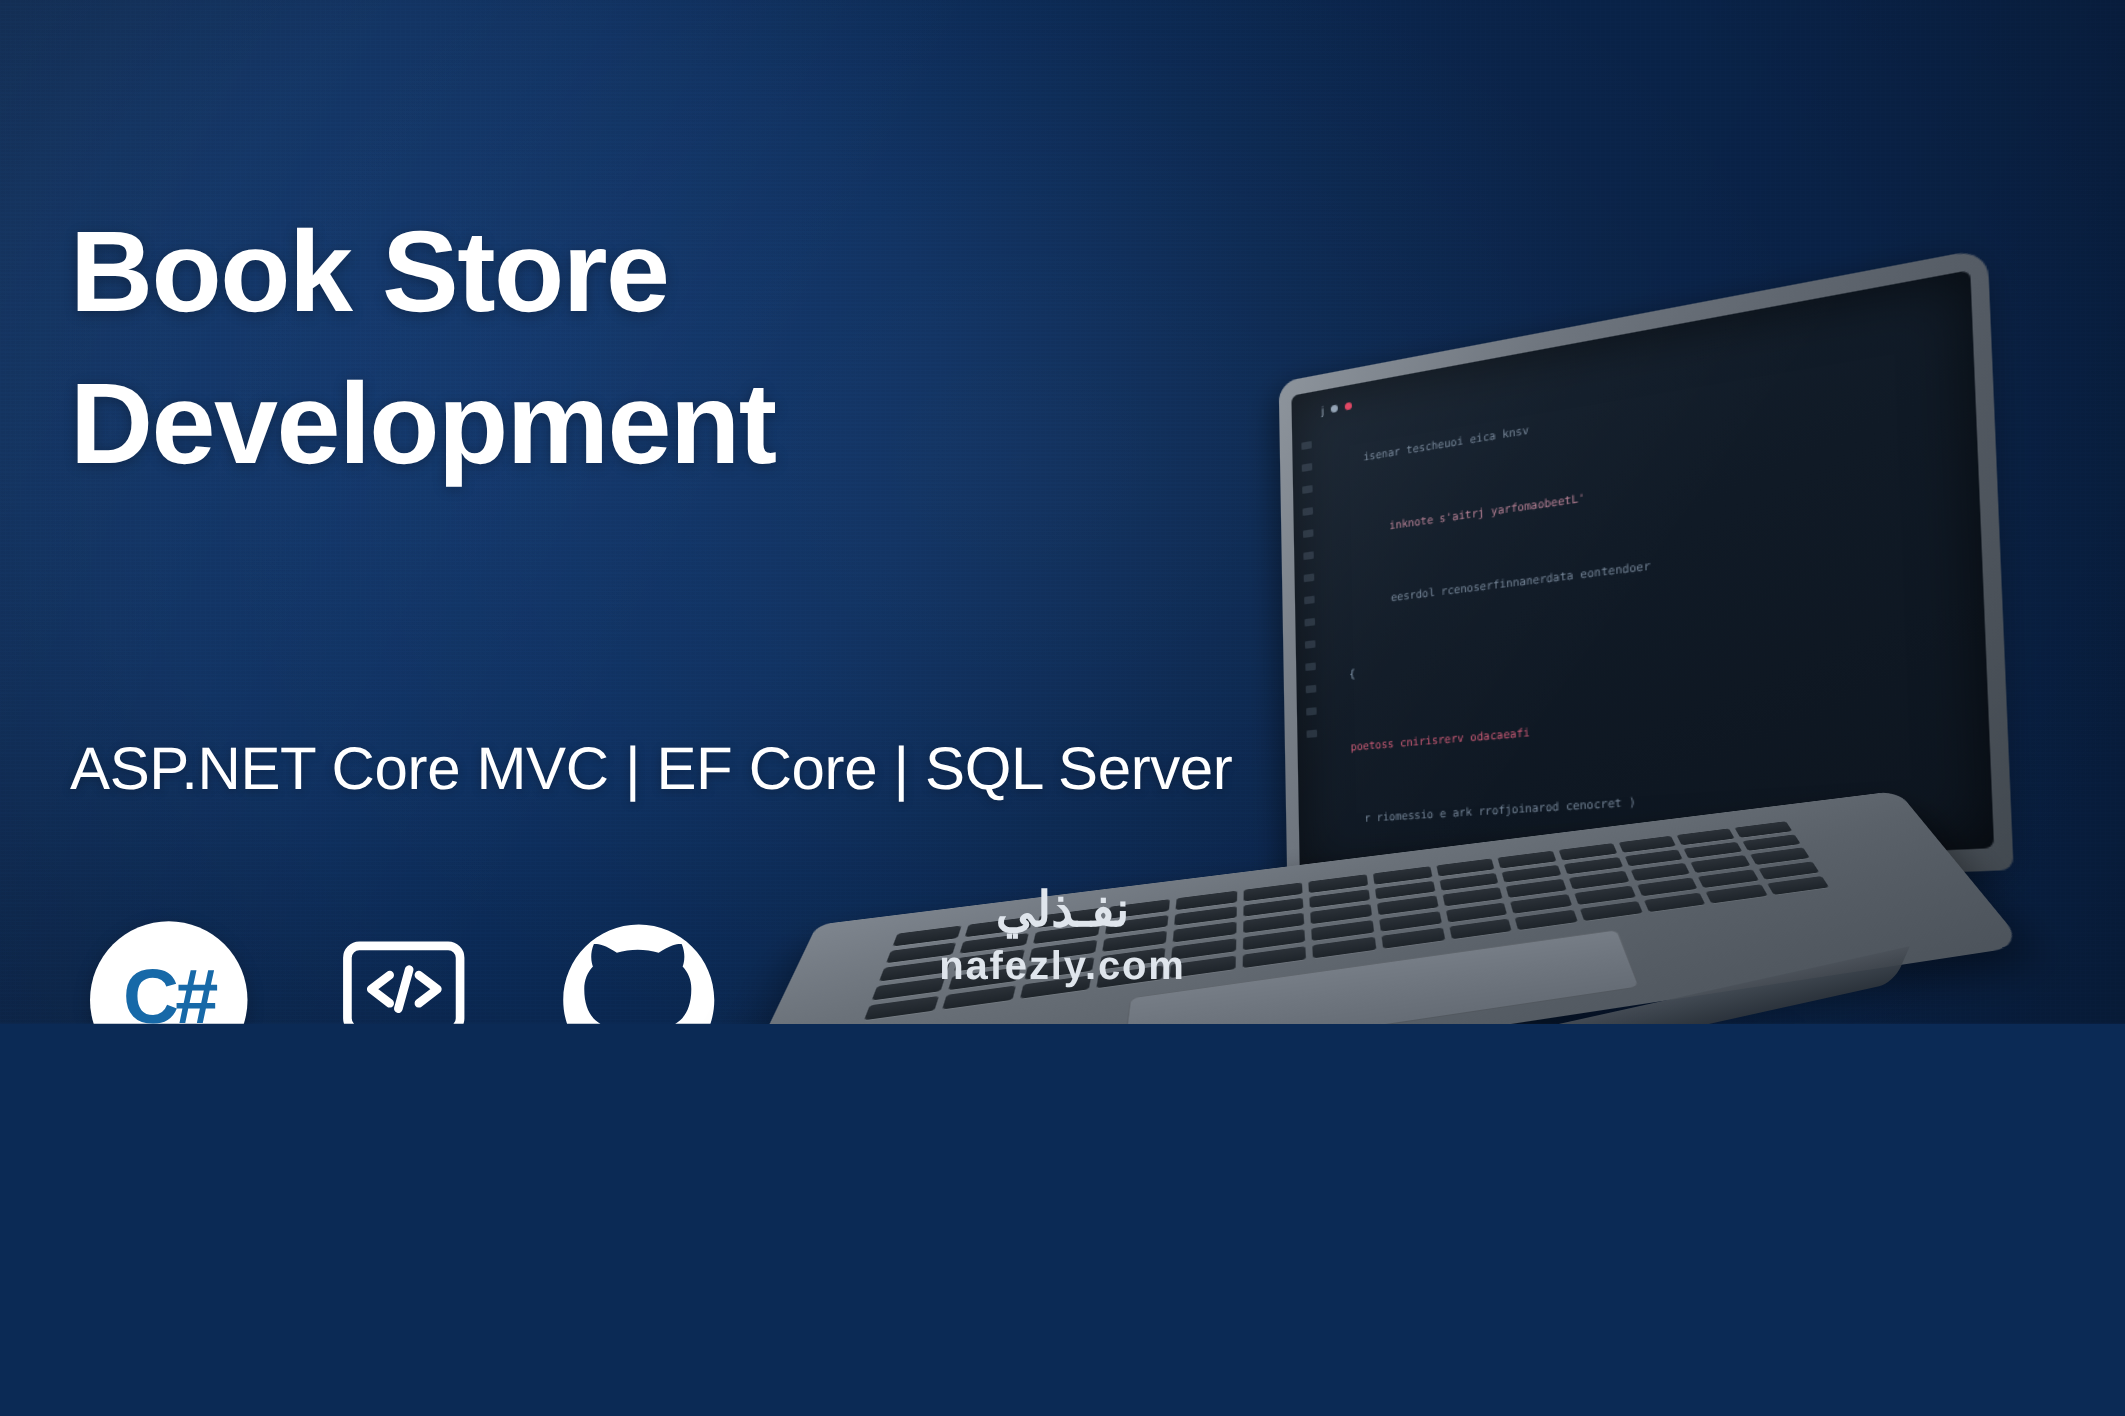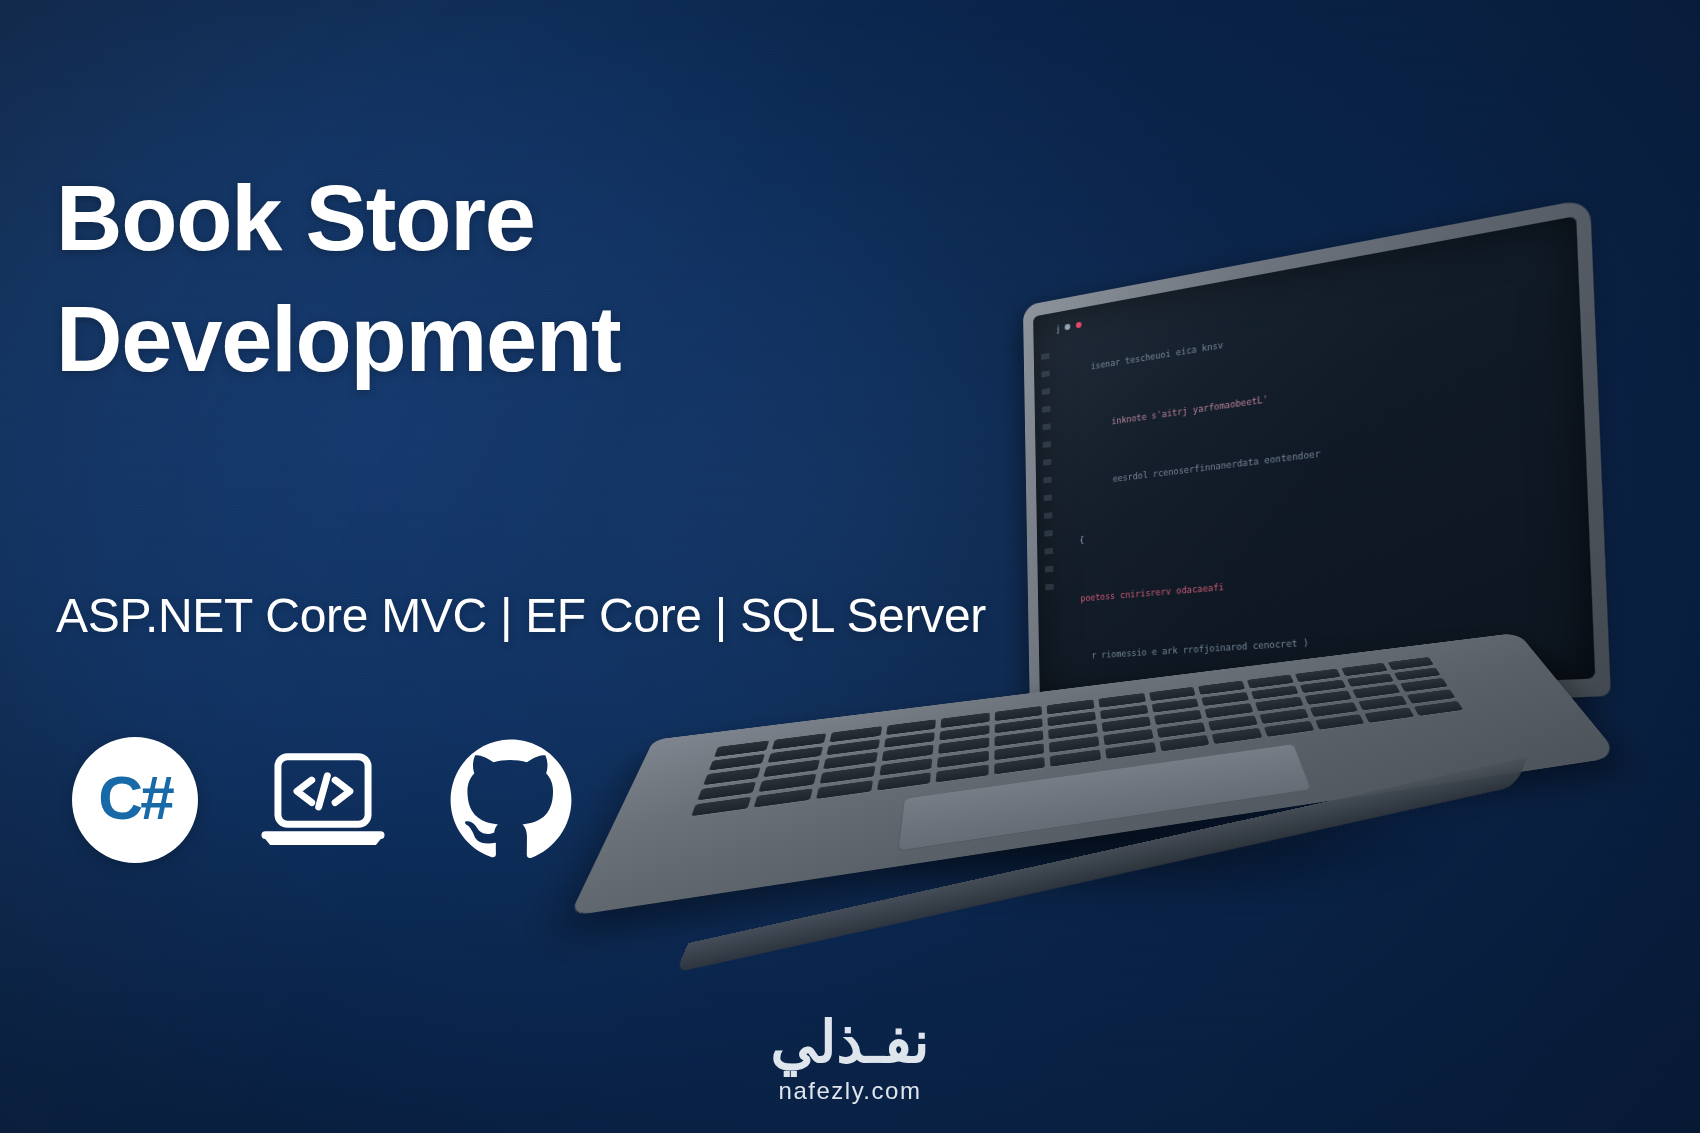--- a/index.html
+++ b/index.html
@@ -5,21 +5,21 @@
   * { margin:0; padding:0; box-sizing:border-box; }
   html,body { width:1700px; height:1133px; overflow:hidden; }
   body {
     font-family:"Liberation Sans", sans-serif;
     background:#0b2a55;
   }
 
   .banner {
     position:relative;
     width:1700px;
-    height:1133px;
+    height:819px;
     overflow:hidden;
     background:
       radial-gradient(ellipse 900px 700px at 22% 38%, #0f3469 0%, #0d2f5f 42%, #0a2750 72%, #092247 100%),
       linear-gradient(135deg,#0d2f60 0%,#0b2a56 50%,#08203f 100%);
   }
   
   .bg-sweep {
     position:absolute; inset:0;
     background:linear-gradient(118deg, rgba(255,255,255,0.045) 0%, rgba(255,255,255,0.0) 38%, rgba(0,0,0,0.0) 62%, rgba(0,0,0,0.10) 100%);
     pointer-events:none;
@@ -207,32 +207,32 @@
   
   .logo {
     position:absolute;
     left:0; right:0;
     bottom:28px;
     text-align:center;
   }
   .logo-ar {
     display:block;
     color:#dfe5ec;
-    font-size:58px;
+    font-size:39px;
     font-weight:700;
     letter-spacing:1px;
     direction:rtl;
     line-height:1.05;
   }
   .logo-en {
     display:block;
     margin-top:4px;
     color:#dfe5ec;
-    font-size:24px;
-    font-weight:400;
+    font-size:32px;
+    font-weight:700;
     letter-spacing:1.5px;
   }
 </style>
 </head>
 <body>
 
 <div class="banner">
 
   <div class="bg-sweep"></div>
   <div class="bg-noise"></div>

